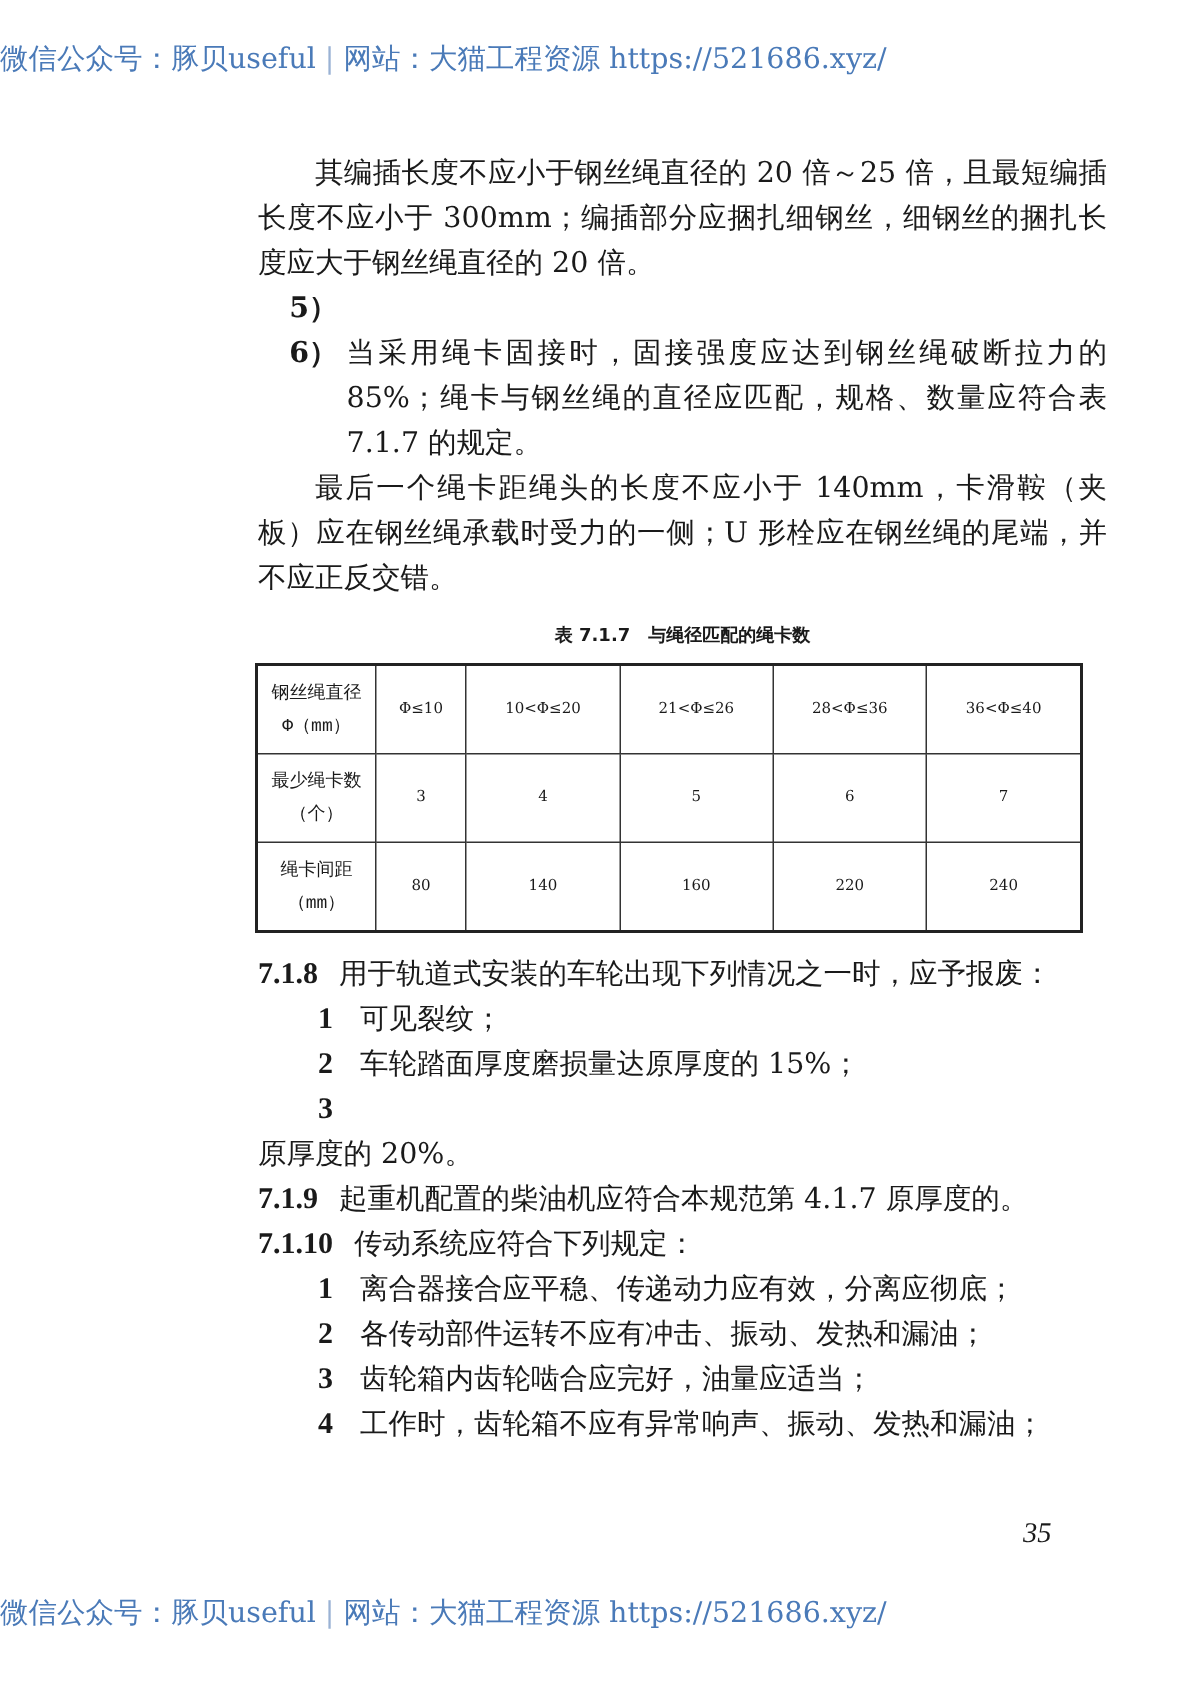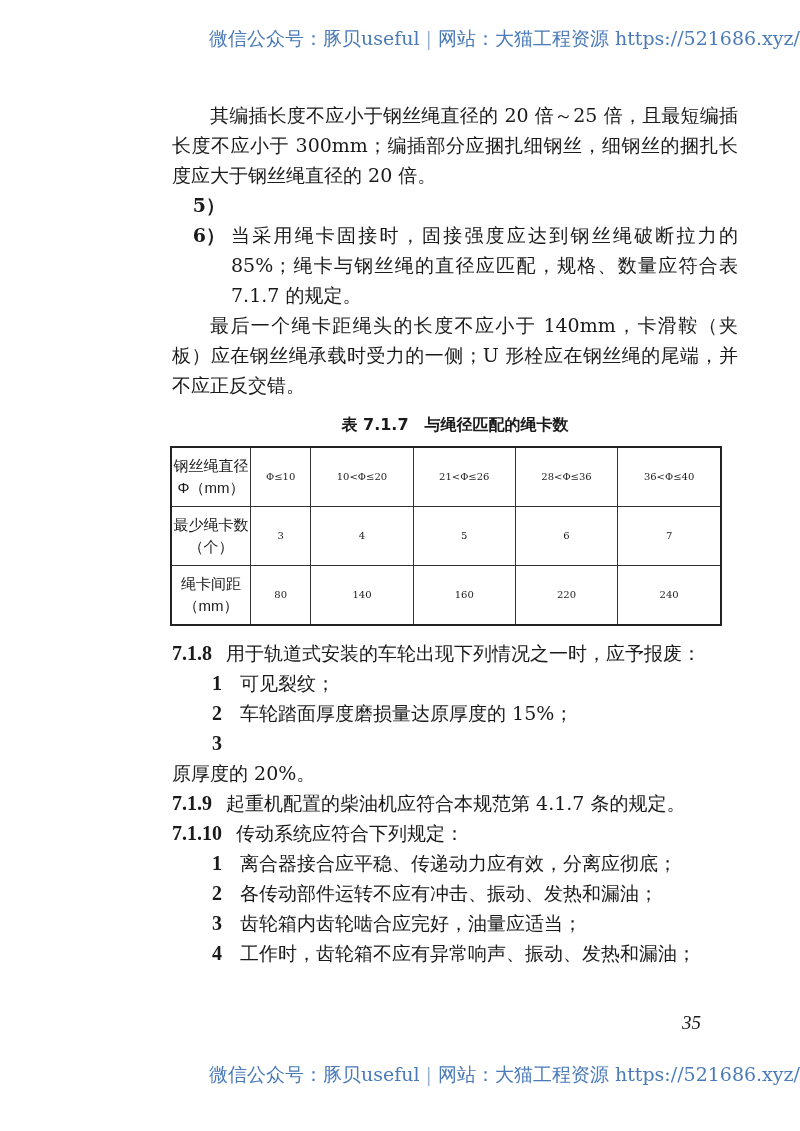--- a/index.html
+++ b/index.html
@@ -1,44 +1,44 @@
 <!DOCTYPE html>
 <html><head>
   <meta charset="utf-8">
   <style>
     html, body { margin: 0; padding: 0; }
     body {
       width: 800px; height: 1131px; background: #ffffff; position: relative; overflow: hidden;
       font-family: "DejaVu Serif", "Liberation Serif", serif; color: #1a1a1a;
     }
     .watermark {
-      position: absolute; left: 0; width: 800px; text-align: right;
+      position: absolute; left: 0; width: 800px; text-align: left;
       font-family: "DejaVu Serif", "Liberation Mono", serif;
       font-size: 19px; color: #4a7ab8; letter-spacing: 0px; white-space: nowrap;
     }
     .wm-top { top: 26px; }
     .wm-bottom { top: 1062px; }
     .wm-sep { color: #9ab2d4; margin: 0 6px; }
 
     .page { position: absolute; left: 172px; top: 100px; width: 566px; }
     .p { font-size: 19px; line-height: 30px; margin: 0; text-align: justify; }
     .indent { text-indent: 38px; }
     .item { display: flex; margin: 0; font-size: 19px; line-height: 30px; }
     .item .num { width: 59px; flex: none; text-align: right; padding-right: 6px; font-weight: bold; box-sizing: border-box; }
     .item .txt { flex: 1; text-align: justify; }
 
-    .caption { text-align: center; font-size: 16px; font-weight: bold; margin: 15px 0 10px 0;
+    .caption { text-align: center; font-size: 12px; font-weight: bold; margin: 15px 0 10px 0;
       font-family: "DejaVu Sans", "Liberation Sans", sans-serif; }
     table.tbl { border-collapse: collapse; margin-left: -2px; width: 552px; }
     table.tbl td {
       border: 1px solid #333; text-align: center; vertical-align: middle;
       font-size: 10px; line-height: 22px; height: 58px; padding: 0;
     }
     table.tbl { border: 2px solid #222; }
-    table.tbl td.hdr { width: 78px; font-family: Liberation Sans, sans-serif; font-size: 15px; }
+    table.tbl td.hdr { width: 78px; font-family: Liberation Mono, monospace; font-size: 12px; }
 
     .clause { display: flex; font-size: 19px; line-height: 30px; margin: 0; }
     .clause .cnum { font-weight: bold; flex: none; padding-right: 14px; font-family: "Liberation Serif", "DejaVu Serif", serif; font-size: 20px; }
     .clause .ctxt { flex: 1; }
     .sub { display: flex; font-size: 19px; line-height: 30px; margin: 0; }
     .sub .snum { width: 68px; flex: none; text-align: right; padding-right: 18px; font-weight: bold; box-sizing: border-box;
       font-family: "Liberation Serif", "DejaVu Serif", serif; font-size: 20px; }
     .sub .stxt { flex: 1; text-align: justify; }
     .cont { font-size: 19px; line-height: 30px; margin: 0; }
 
@@ -119,21 +119,21 @@
     <span class="snum">2</span>
     <span class="stxt">车轮踏面厚度磨损量达原厚度的 15%；</span>
   </div>
   <div class="sub">
     <span class="snum">3</span>
   </div>
   <p class="cont">原厚度的 20%。</p>
 
   <div class="clause">
     <span class="cnum">7.1.9</span>
-    <span class="ctxt">起重机配置的柴油机应符合本规范第 4.1.7 条的规定。</span>
+    <span class="ctxt">起重机配置的柴油机应符合本规范第 4.1.7 原厚度的。</span>
   </div>
 
   <div class="clause">
     <span class="cnum">7.1.10</span>
     <span class="ctxt">传动系统应符合下列规定：</span>
   </div>
   <div class="sub">
     <span class="snum">1</span>
     <span class="stxt">离合器接合应平稳、传递动力应有效，分离应彻底；</span>
   </div>

